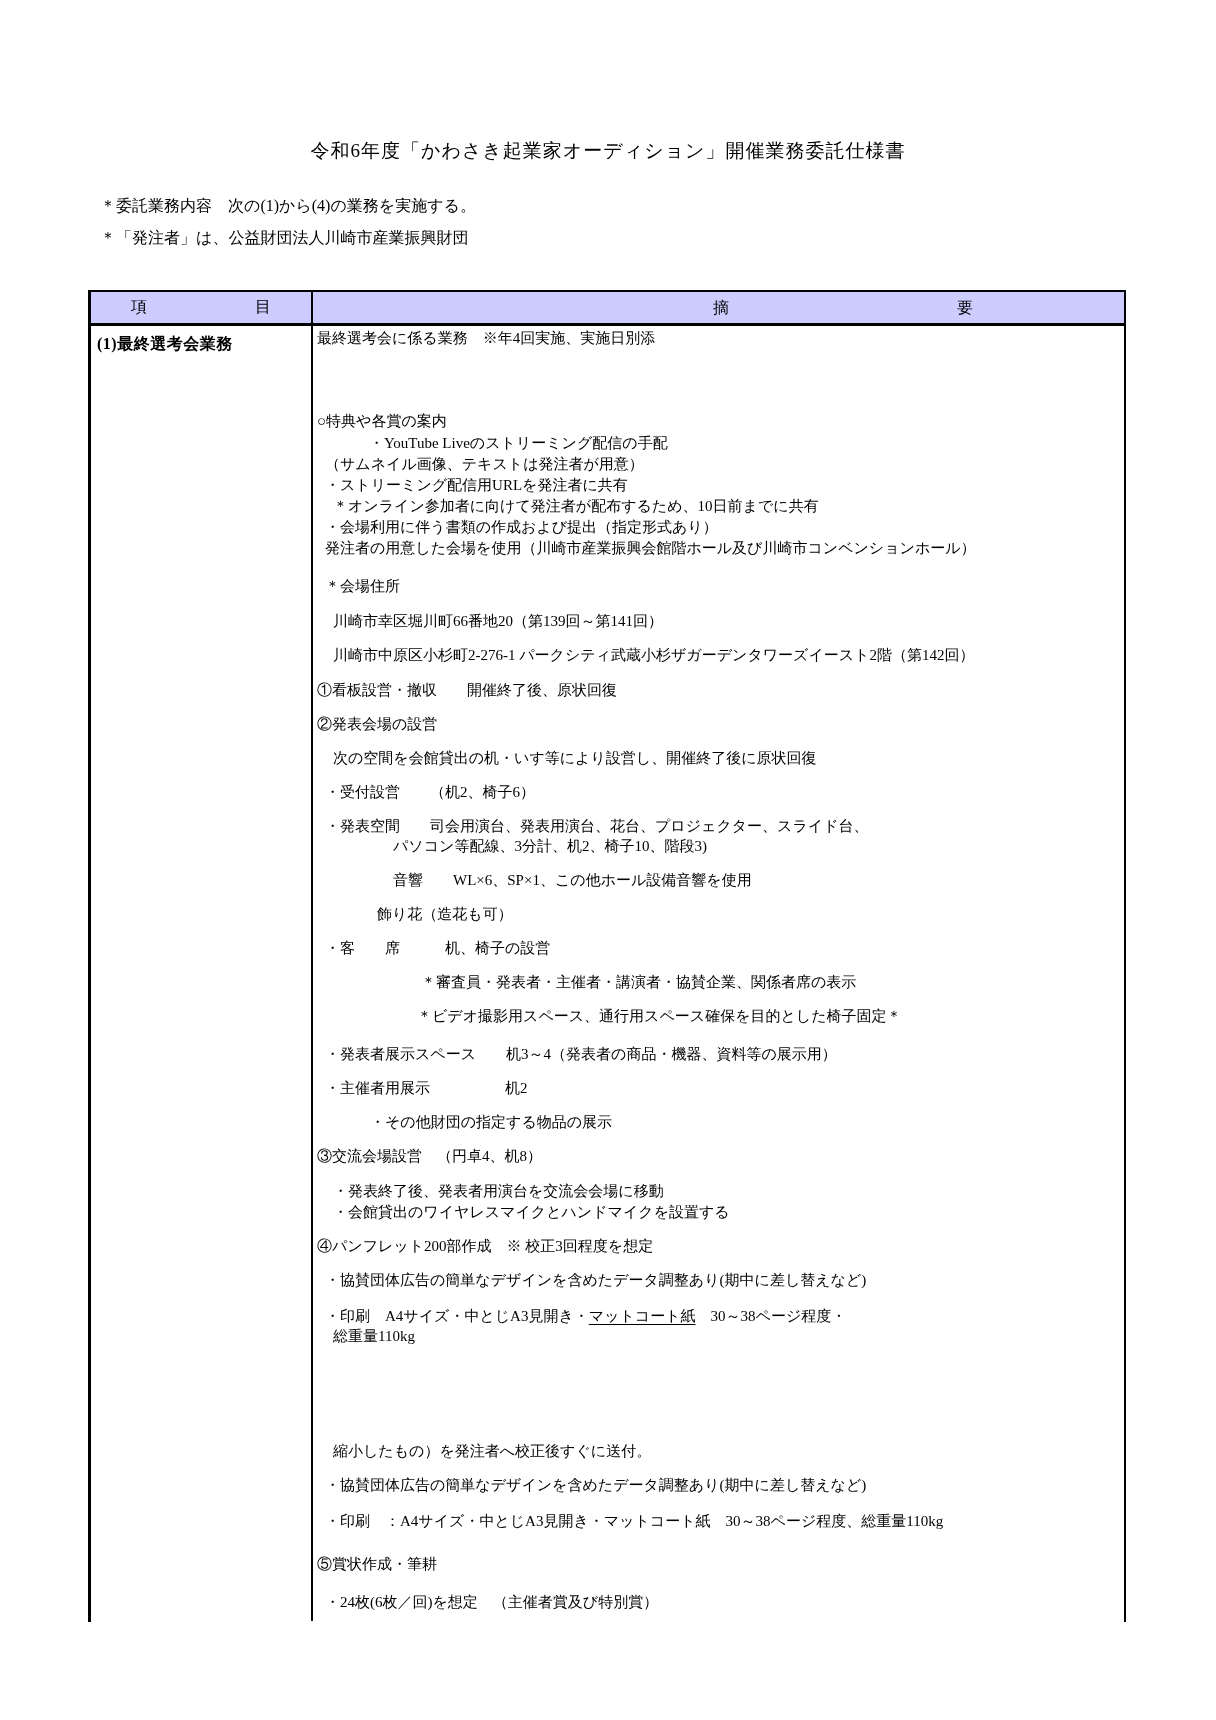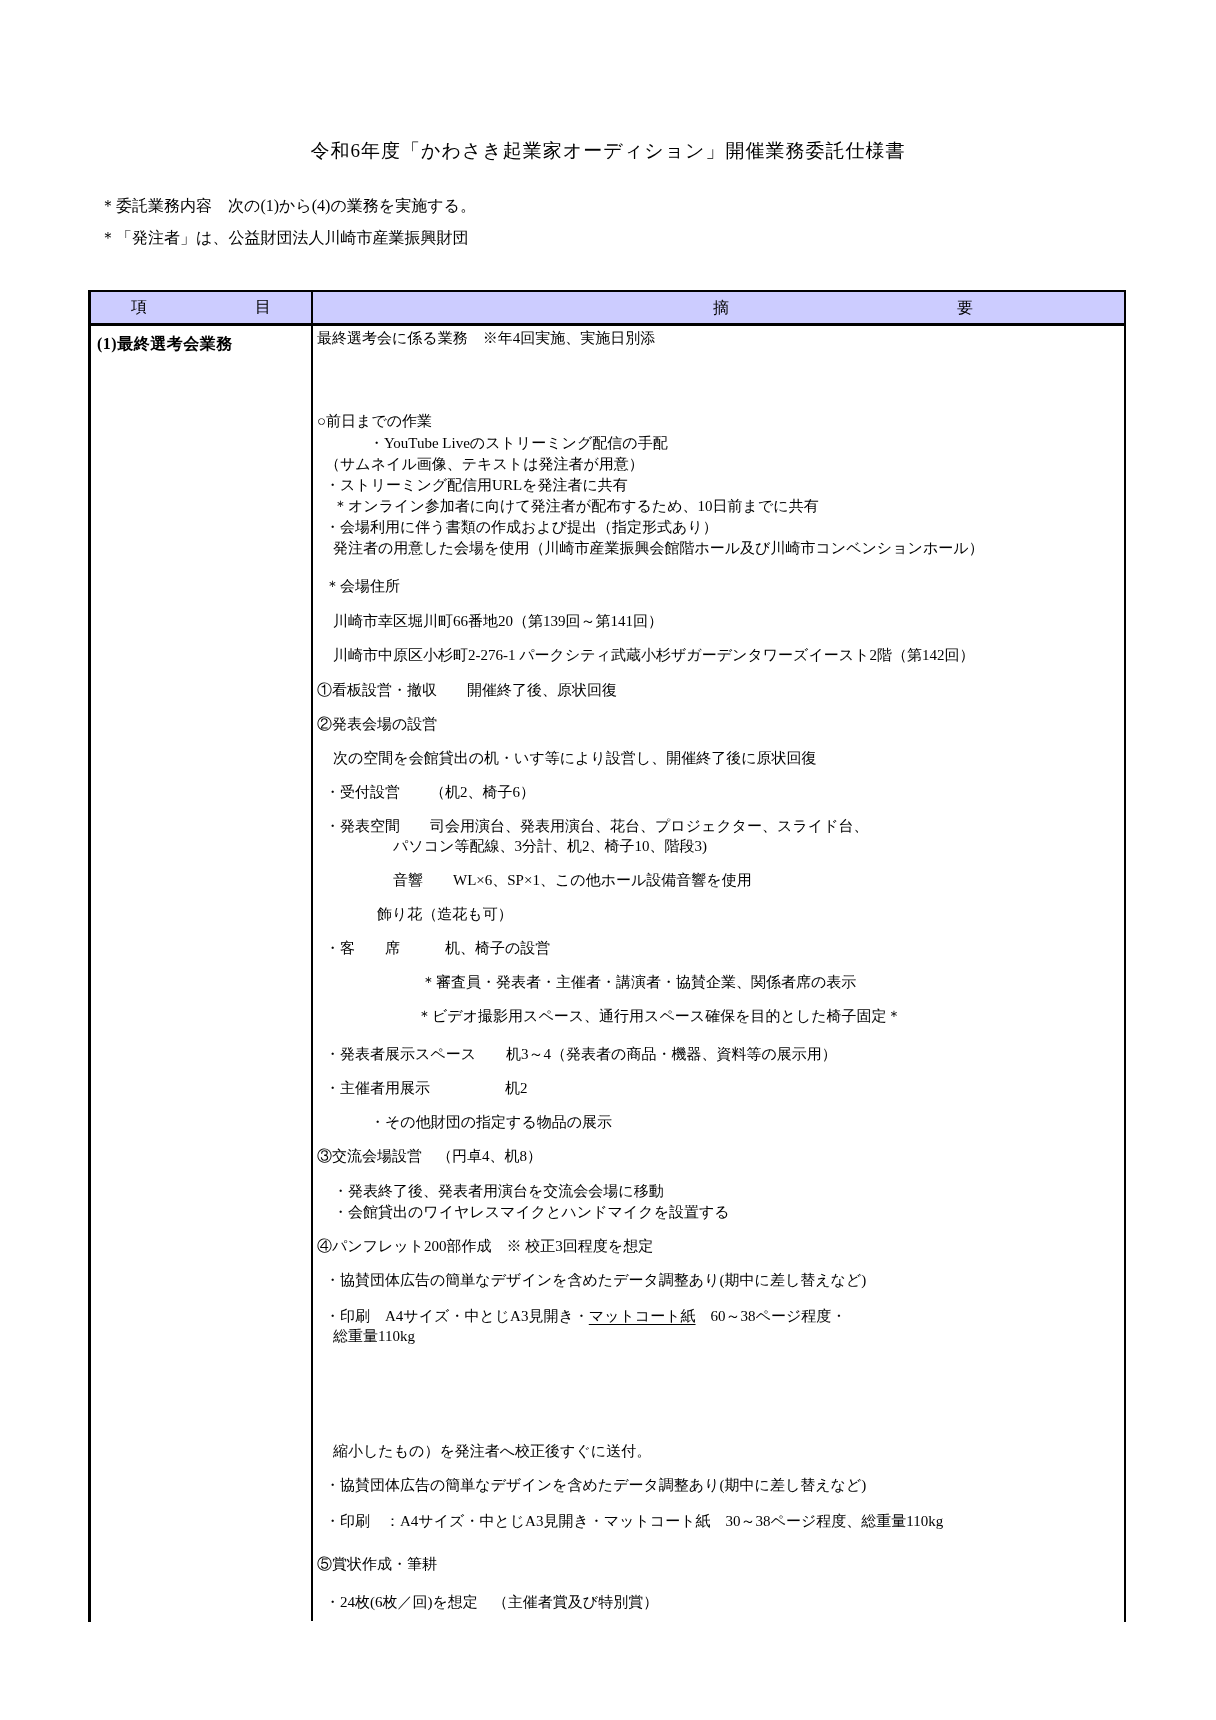--- a/index.html
+++ b/index.html
@@ -76,27 +76,27 @@
       </div>
       <div class="th-summary">
         <span class="hchar c0">摘</span>
         <span class="hchar c1">要</span>
       </div>
     </div>
     <div class="tbody">
       <div class="td-item">(1)最終選考会業務</div>
       <div class="td-summary">
           <div class="line" style="top: 3px; left: 4px;"><span>最終選考会に係る業務　※年4回実施、実施日別添</span></div>
-          <div class="line" style="top: 86px; left: 4px;"><span>○前日までの作業</span></div>
+          <div class="line" style="top: 86px; left: 4px;"><span>○特典や各賞の案内</span></div>
           <div class="line" style="top: 108px; left: 12px; margin-left: 44px;"><span>・YouTube Liveのストリーミング配信の手配</span></div>
           <div class="line" style="top: 129px; left: 12px;"><span>（サムネイル画像、テキストは発注者が用意）</span></div>
           <div class="line" style="top: 150px; left: 12px;"><span>・ストリーミング配信用URLを発注者に共有</span></div>
           <div class="line" style="top: 171px; left: 20px;"><span>＊オンライン参加者に向けて発注者が配布するため、10日前までに共有</span></div>
           <div class="line" style="top: 192px; left: 12px;"><span>・会場利用に伴う書類の作成および提出（指定形式あり）</span></div>
-          <div class="line" style="top: 213px; left: 20px;"><span>発注者の用意した会場を使用（川崎市産業振興会館階ホール及び川崎市コンベンションホール）</span></div>
+          <div class="line" style="top: 213px; left: 12px;"><span>発注者の用意した会場を使用（川崎市産業振興会館階ホール及び川崎市コンベンションホール）</span></div>
           <div class="line" style="top: 251px; left: 12px;"><span>＊会場住所</span></div>
           <div class="line" style="top: 286px; left: 20px;"><span>川崎市幸区堀川町66番地20（第139回～第141回）</span></div>
           <div class="line" style="top: 320px; left: 20px;"><span>川崎市中原区小杉町2-276-1 パークシティ武蔵小杉ザガーデンタワーズイースト2階（第142回）</span></div>
           <div class="line" style="top: 355px; left: 4px;"><span>①看板設営・撤収　　開催終了後、原状回復</span></div>
           <div class="line" style="top: 389px; left: 4px;"><span>②発表会場の設営</span></div>
           <div class="line" style="top: 423px; left: 20px;"><span>次の空間を会館貸出の机・いす等により設営し、開催終了後に原状回復</span></div>
           <div class="line" style="top: 457px; left: 12px;"><span>・受付設営　　（机2、椅子6）</span></div>
           <div class="line" style="top: 491px; left: 12px;"><span>・発表空間　　司会用演台、発表用演台、花台、プロジェクター、スライド台、</span></div>
           <div class="line" style="top: 511px; left: 80px;"><span>パソコン等配線、3分計、机2、椅子10、階段3)</span></div>
           <div class="line" style="top: 545px; left: 80px;"><span>音響　　WL×6、SP×1、この他ホール設備音響を使用</span></div>
@@ -105,21 +105,21 @@
           <div class="line" style="top: 647px; left: 108px;"><span>＊審査員・発表者・主催者・講演者・協賛企業、関係者席の表示</span></div>
           <div class="line" style="top: 681px; left: 104px;"><span>＊ビデオ撮影用スペース、通行用スペース確保を目的とした椅子固定＊</span></div>
           <div class="line" style="top: 719px; left: 12px;"><span>・発表者展示スペース　　机3～4（発表者の商品・機器、資料等の展示用）</span></div>
           <div class="line" style="top: 753px; left: 12px;"><span>・主催者用展示　　　　　机2</span></div>
           <div class="line" style="top: 787px; left: 12px; margin-left: 45px;"><span>・その他財団の指定する物品の展示</span></div>
           <div class="line" style="top: 821px; left: 4px;"><span>③交流会場設営　（円卓4、机8）</span></div>
           <div class="line" style="top: 856px; left: 20px;"><span>・発表終了後、発表者用演台を交流会会場に移動</span></div>
           <div class="line" style="top: 877px; left: 20px;"><span>・会館貸出のワイヤレスマイクとハンドマイクを設置する</span></div>
           <div class="line" style="top: 911px; left: 4px;"><span>④パンフレット200部作成　※ 校正3回程度を想定</span></div>
           <div class="line" style="top: 945px; left: 12px;"><span>・協賛団体広告の簡単なデザインを含めたデータ調整あり(期中に差し替えなど)</span></div>
-          <div class="line" style="top: 981px; left: 12px;"><span>・印刷　A4サイズ・中とじA3見開き・</span><span class="u">マットコート紙</span><span>　60～38ページ程度・</span></div>
+          <div class="line" style="top: 981px; left: 12px;"><span>・印刷　A4サイズ・中とじA3見開き・</span><span class="u">マットコート紙</span><span>　30～38ページ程度・</span></div>
           <div class="line" style="top: 1001px; left: 20px;"><span>総重量110kg</span></div>
           <div class="line" style="top: 1116px; left: 20px;"><span>縮小したもの）を発注者へ校正後すぐに送付。</span></div>
           <div class="line" style="top: 1150px; left: 12px;"><span>・協賛団体広告の簡単なデザインを含めたデータ調整あり(期中に差し替えなど)</span></div>
           <div class="line" style="top: 1186px; left: 12px;"><span>・印刷　：A4サイズ・中とじA3見開き・マットコート紙　30～38ページ程度、総重量110kg</span></div>
           <div class="line" style="top: 1229px; left: 4px;"><span>⑤賞状作成・筆耕</span></div>
           <div class="line" style="top: 1267px; left: 12px;"><span>・24枚(6枚／回)を想定　（主催者賞及び特別賞）</span></div>
         </div>
     </div>
   </div>
 

